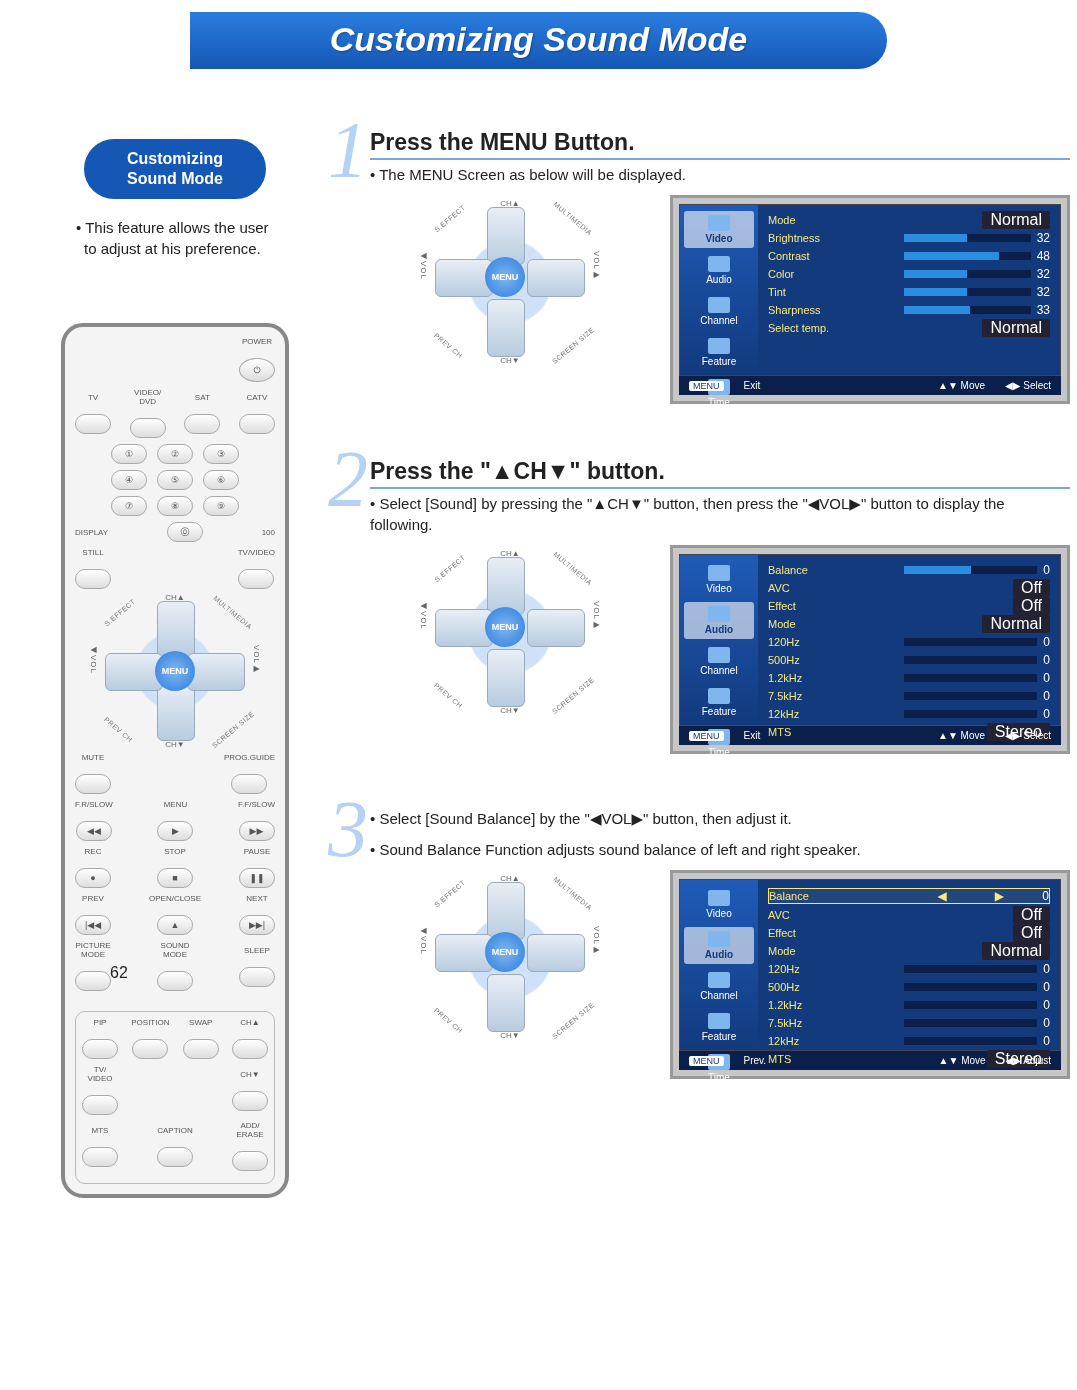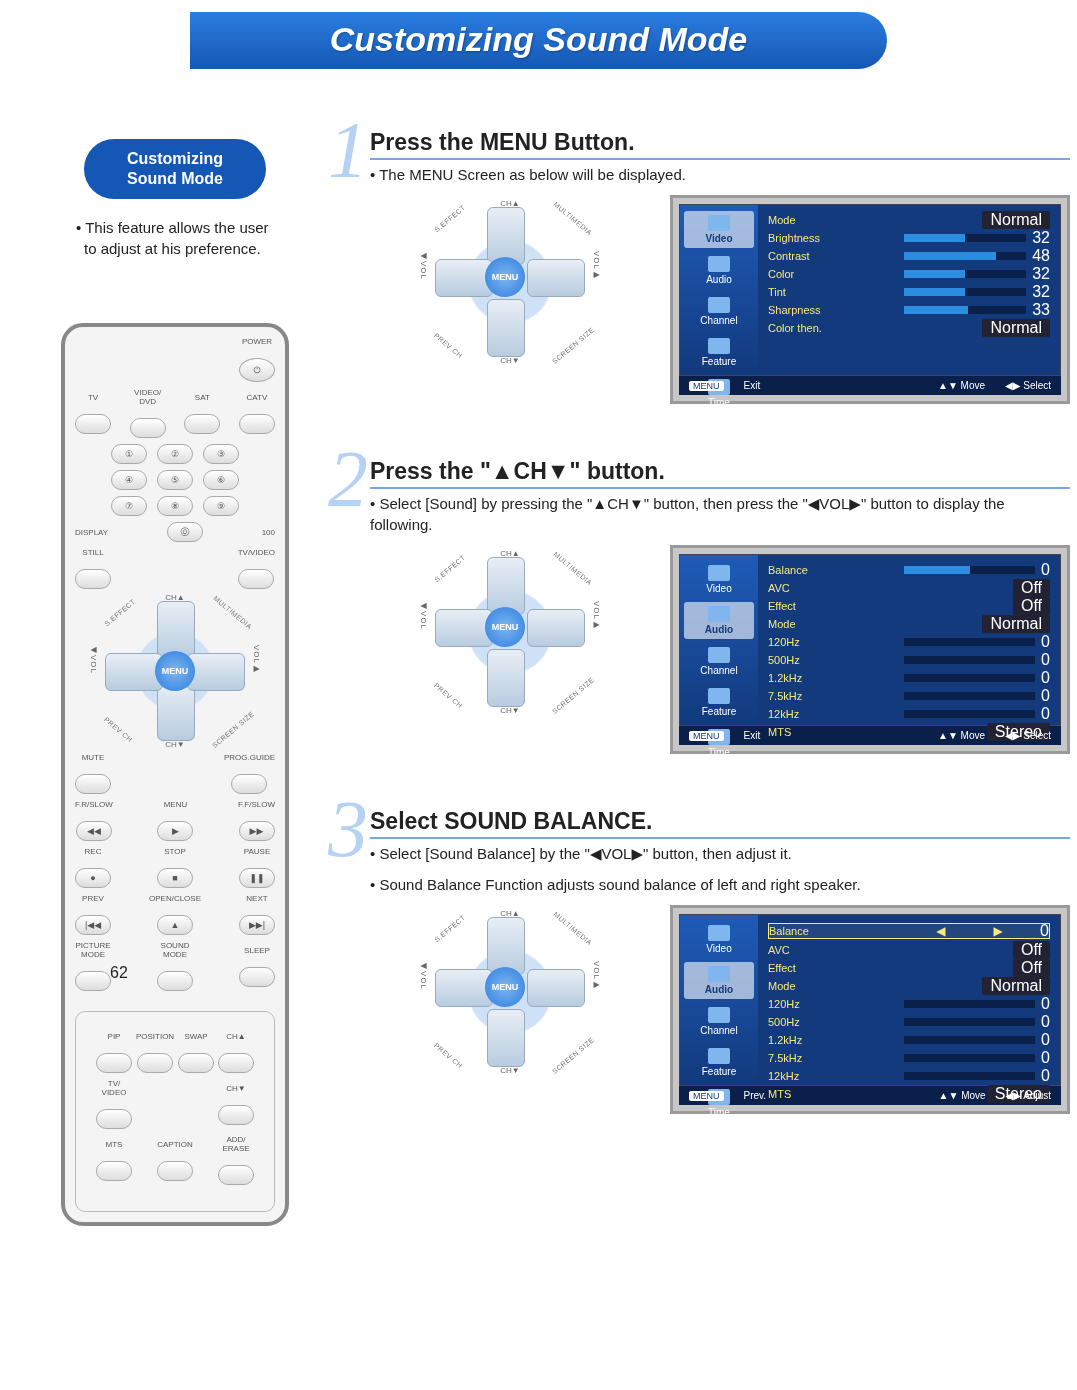--- a/index.html
+++ b/index.html
@@ -171,21 +171,21 @@
   .osd-tab .ticon {
     display:block; width:22px; height:16px; margin:0 auto 2px;
     background:#7fb6ee; border-radius:2px;
   }
   .osd-tab.sel { background: rgba(255,255,255,0.6); color:#123a7d; font-weight:bold;}
   .osd-content {
     flex:1; color:#fff; padding:8px 10px; display:flex; flex-direction:column; gap:4px;
   }
   .osd-row { display:flex; justify-content:space-between; align-items:center; height:14px; }
   .osd-row .lbl { color:#f7e97b; font-size:11px; width:130px;}
-  .osd-row .val { font-size:16px; text-align:right;}
+  .osd-row .val { font-size:12px; text-align:right;}
   .slider {
     flex:1; height:8px; background:#0a1f4a; margin:0 6px; position:relative;
   }
   .slider .fill { position:absolute; left:0; top:0; bottom:0; width:50%; background:#2a8de0;}
   .pill {
     background:#fff; color:#123a7d; padding:0 8px; border-radius:2px; font-size:16px;
   }
   .pill.dark { background:#223; color:#fff; }
   .osd-foot {
     background:#0a1f4a; color:#fff; display:flex; gap:20px;
@@ -349,21 +349,21 @@
         <div class="rm-col">
             <span class="rm-label" style="white-space:pre">SOUND
 MODE</span>
             <div class="rm-btn"></div>
           </div>
         <div class="rm-col">
             <span class="rm-label">SLEEP</span>
             <div class="rm-btn"></div>
           </div>
       </div>
-      <div style="border:1px solid #bbb;border-radius:10px;padding:20px;margin-top:20px">
+      <div style="border:1px solid #bbb;border-radius:10px;padding:6px;margin-top:20px">
         <div class="rm-row">
           <div class="rm-col">
               <span class="rm-label">PIP</span>
               <div class="rm-btn"></div>
             </div>
           <div class="rm-col">
               <span class="rm-label">POSITION</span>
               <div class="rm-btn"></div>
             </div>
           <div class="rm-col">
@@ -470,21 +470,21 @@
                   <span class="val">32</span>
                 </div>
                 <div class="osd-row">
                   <span class="lbl">Sharpness</span>
                   <span class="slider">
                     <span class="fill" style="width: 52%;"></span>
                   </span>
                   <span class="val">33</span>
                 </div>
                 <div class="osd-row">
-                  <span class="lbl">Color  then.</span>
+                  <span class="lbl">Select  temp.</span>
                   <span class="pill dark">Normal</span>
                 </div>
               </div>
             </div>
             <div class="osd-foot">
               <span class="mbtn">MENU</span>
     <span>Exit</span>
     <span style="margin-left:auto">▲▼ Move</span>
     <span>◀▶ Select</span>
             </div>
@@ -586,21 +586,20 @@
               <span class="mbtn">MENU</span>
     <span>Exit</span>
     <span style="margin-left:auto">▲▼ Move</span>
     <span>◀▶ Select</span>
             </div>
           </div>
         </div>
       </div>
       <div class="step">
         <div class="step-num">3</div>
-        <div class="step-head">Select SOUND BALANCE.<div class="rule"></div></div>
         <div class="step-text">• Select [Sound Balance] by the "◀VOL▶" button, then adjust it.</div>
         <div class="step-text">• Sound Balance Function adjusts sound balance of left and right speaker.</div>
         <div class="step-body">
           <div class="mini-dpad dpad-wrap">
     <span class="dpad-anno t">CH▲</span>
     <span class="dpad-anno b">CH▼</span>
     <span class="dpad-anno lv">◀VOL</span>
     <span class="dpad-anno rv">VOL▶</span>
     <span class="dpad-curve" style="left:-4px;top:8px;transform:rotate(-40deg)">S.EFFECT</span>
     <span class="dpad-curve" style="right:-12px;top:8px;transform:rotate(40deg)">MULTIMEDIA</span>

